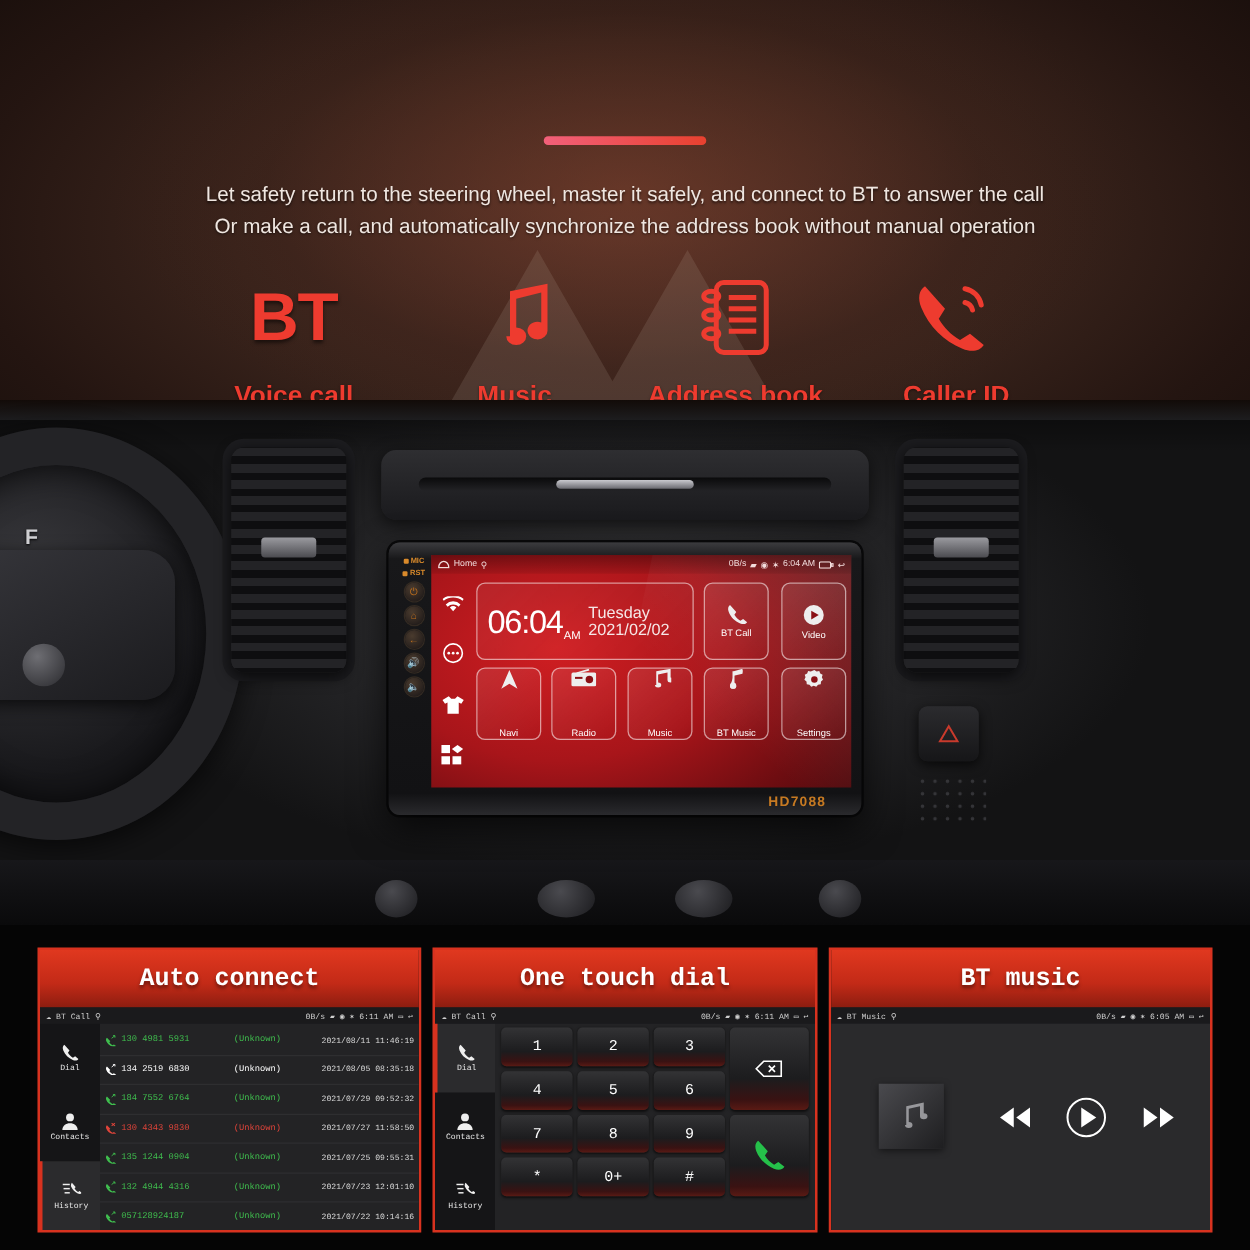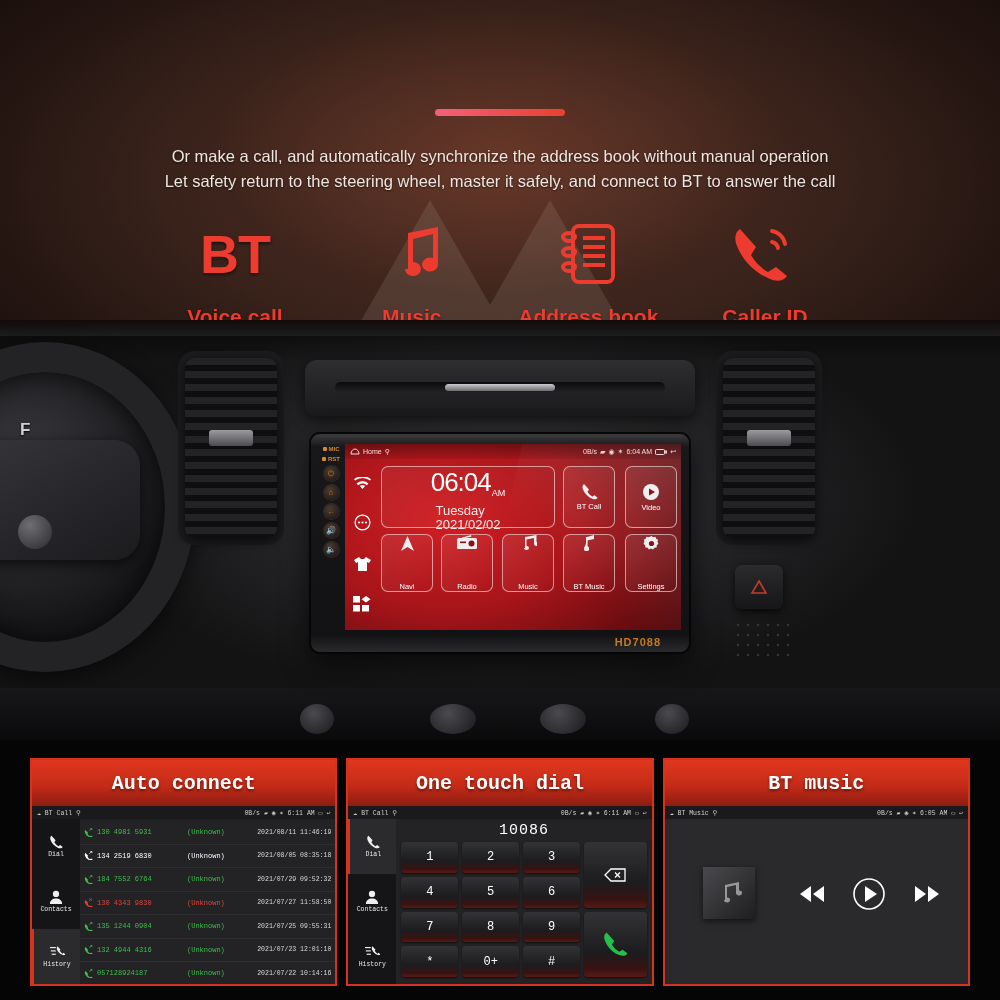--- a/index.html
+++ b/index.html
@@ -185,21 +185,20 @@
     position:absolute; left:0; top:15px; width:34px; height:171px;
     display:flex; flex-direction:column; align-items:center; justify-content:space-around;
     padding:6px 0;
   }
   .tiles { position:absolute; left:36px; top:18px; width:298px; height:165px; }
   .clockwidget {
     position:absolute; left:0; top:4px; width:174px; height:62px;
     border:1px solid rgba(255,255,255,0.55); border-radius:7px;
     display:flex; align-items:center; padding:0 8px; gap:6px;
     background:linear-gradient(135deg, rgba(255,255,255,0.06), rgba(255,255,255,0));
-    flex-direction:column;
   }
   .clk-time { color:#fff; font-size:26px; font-weight:300; letter-spacing:-1px; }
   .clk-ampm { color:#fff; font-size:9px; margin-left:1px; }
   .clk-right { color:#f6e7e7; font-size:13px; line-height:14px; text-align:left; }
   .tile {
     position:absolute; border:1px solid rgba(255,255,255,0.55); border-radius:7px;
     display:flex; flex-direction:column; align-items:center; justify-content:center; gap:2px;
     background:linear-gradient(140deg, rgba(255,255,255,0.09), rgba(255,255,255,0));
   }
   .tile .tl { color:#fff; font-size:7.5px; }
@@ -280,22 +279,22 @@
 <div class="hero">
 
   <svg class="hero-watermark" viewBox="0 0 420 150">
     <polygon points="60,150 140,10 220,150" fill="#c8b9a8"></polygon>
     <polygon points="180,150 260,10 340,150" fill="#c8b9a8"></polygon>
   </svg>
 
   <div class="hero-divider"></div>
 
   <div class="hero-sub">
+    <div>Let safety return to the steering wheel, master it safely, and connect to BT to answer the call</div>
     <div>Or make a call, and automatically synchronize the address book without manual operation</div>
-    <div>Let safety return to the steering wheel, master it safely, and connect to BT to answer the call</div>
   </div>
 
   <div class="features">
 
     <div class="feature">
       <div class="fic">
         <span class="bt-word">BT</span>
       </div>
       <div class="flabel">Voice call</div>
     </div>
@@ -635,21 +634,20 @@
               <rect x="0" y="2" width="7" height="1.4"></rect>
               <rect x="1" y="6" width="6" height="1.4"></rect>
               <rect x="2" y="10" width="5" height="1.4"></rect>
               <path d="M9 1c-1 1-1.2 2.6-.5 4.2 1.2 2.8 3.4 5 6.2 6.2 1.6.7 3 .5 4-.6l-2.3-1.8-1.5 1c-1.4-.9-2.5-2-3.3-3.4l1-1.4z"></path>
             </svg>
           <span>History</span>
         </div>
       </div>
 
       <div class="dial-area">
-        <div class="dial-display">10086</div>
         <div class="keypad">
             <div class="key">1</div>
             <div class="key">2</div>
             <div class="key">3</div>
             <div class="key func">
               <svg width="22" height="14" viewBox="0 0 22 14" fill="none" stroke="#fff" stroke-width="1.3">
                 <path d="M7 1h14v12H7L1 7z"></path>
                 <path d="M11 4.5l5 5M16 4.5l-5 5"></path>
               </svg>
             </div>

